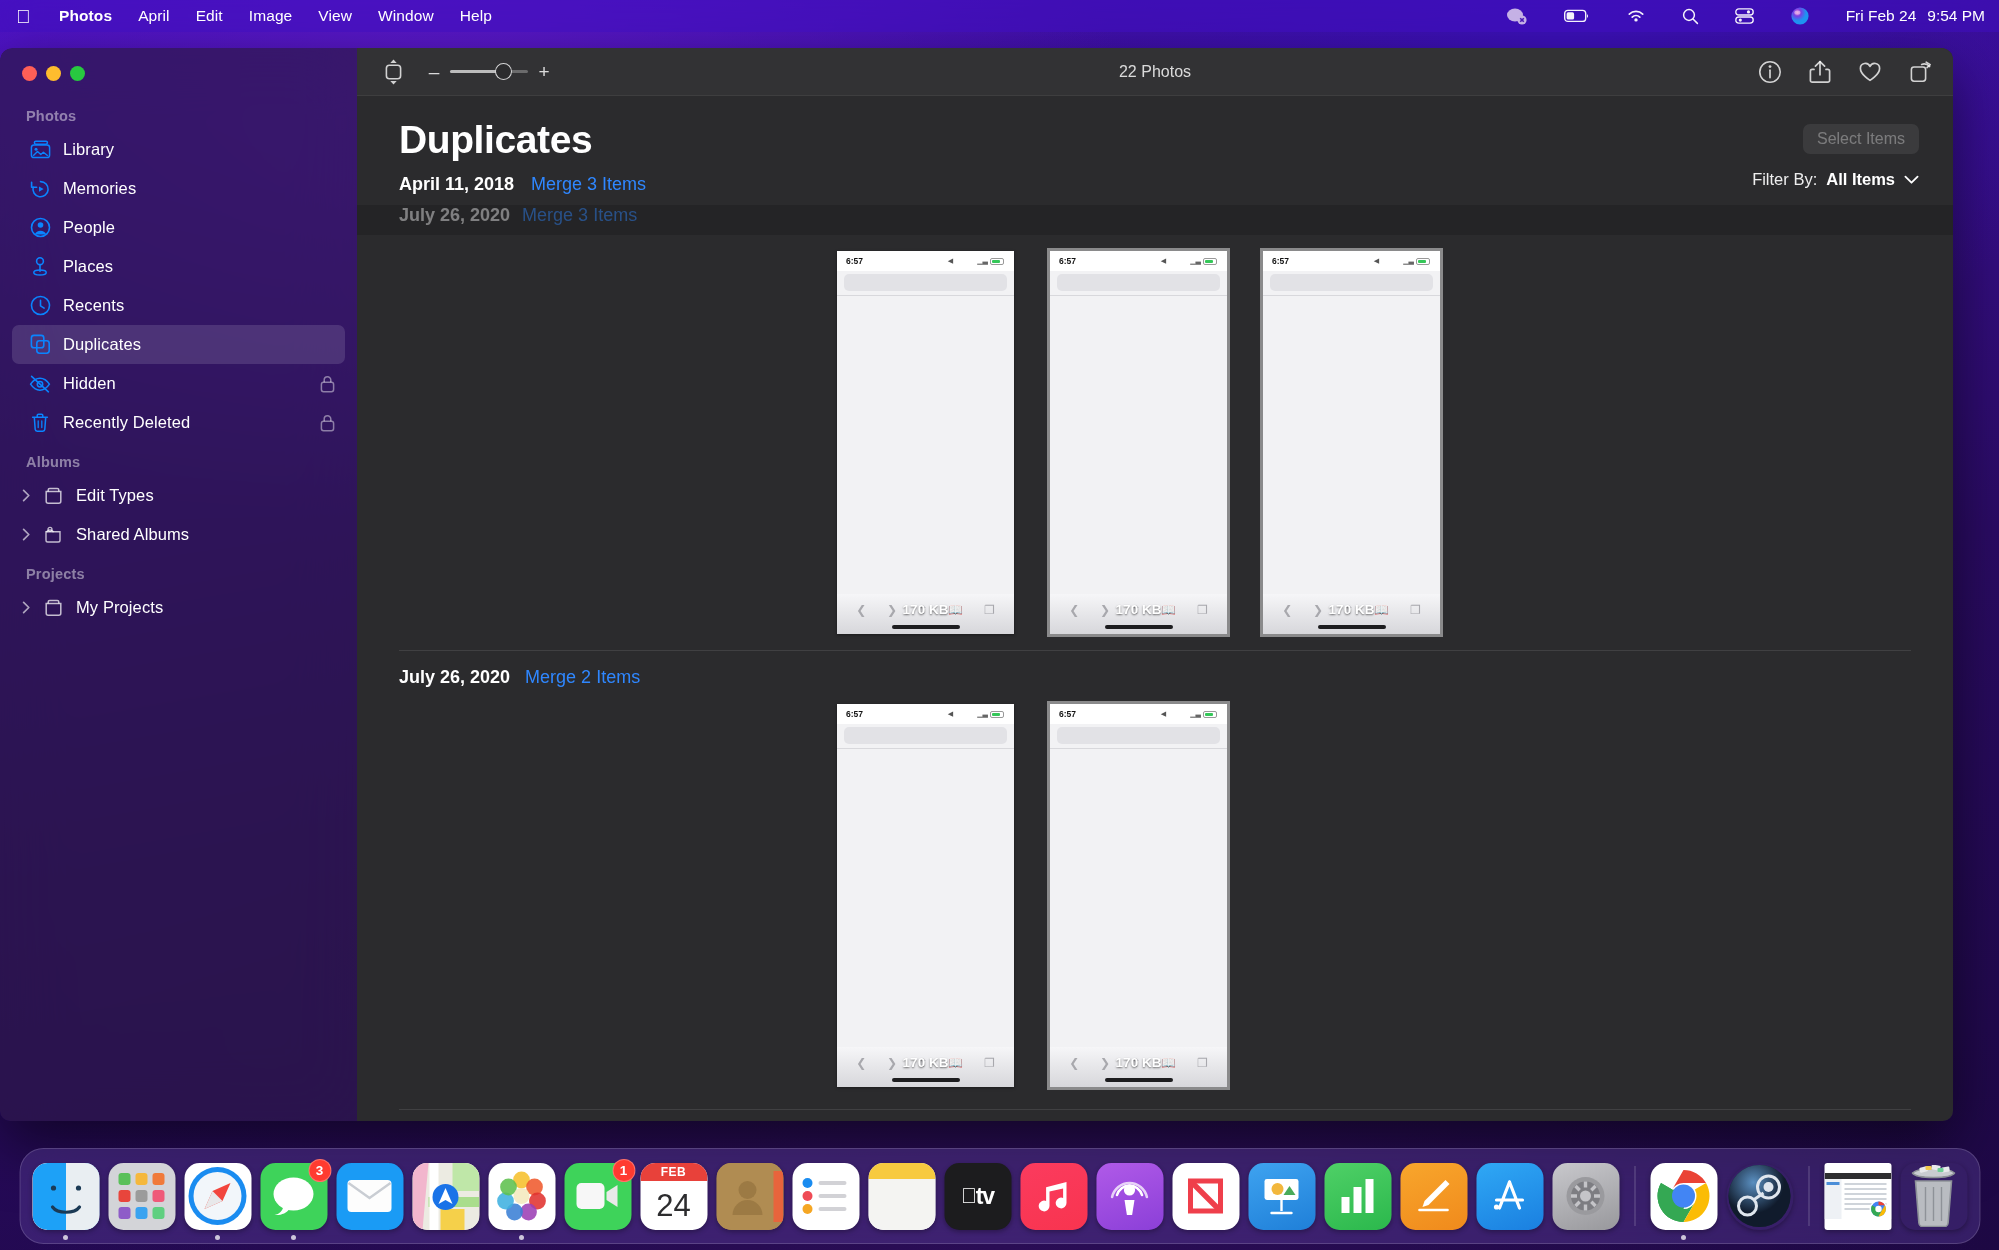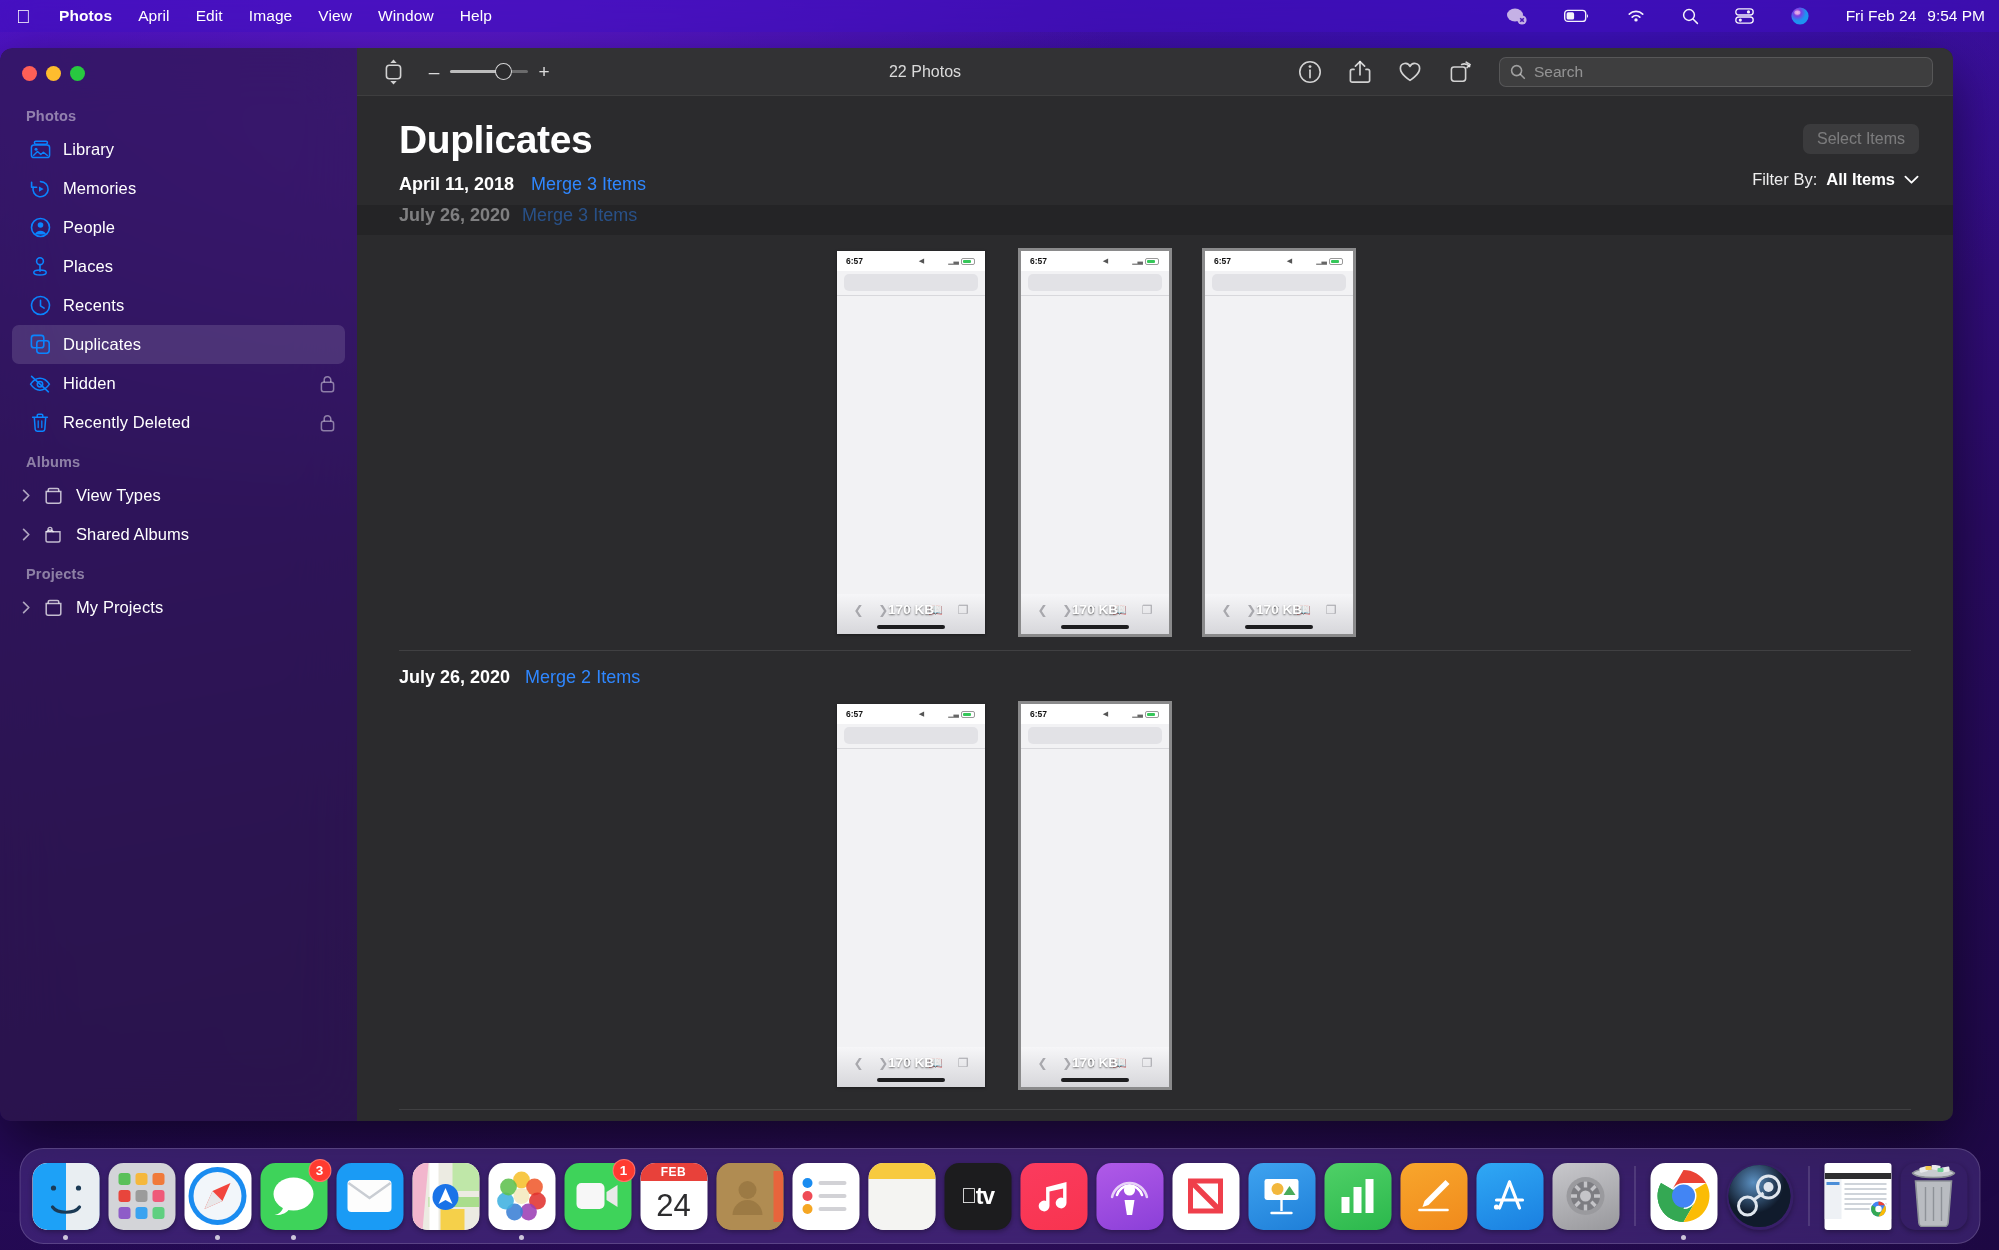--- a/index.html
+++ b/index.html
@@ -162,21 +162,21 @@
   .grid { display: flex; gap: 36px; padding: 16px 0 0 480px; }
   .grid.r2 { padding-left: 480px; }
   .group-sep { height: 1px; background: rgba(255,255,255,0.1); margin: 16px 42px 0 42px; }
   .group-header {
     display: flex; align-items: baseline; gap: 15px;
     padding: 16px 0 0 42px;
   }
 
   
   .thumb {
-    width: 148px; height: 383px;
+    width: 177px; height: 383px;
     background: #f2f2f4;
     position: relative; overflow: hidden;
     box-shadow: 0 1px 3px rgba(0,0,0,0.4);
   }
   .thumb.sel { box-shadow: 0 0 0 3px rgba(255,255,255,0.45); }
   .ios-status {
     height: 20px; display: flex; align-items: center;
     justify-content: space-between; padding: 0 10px 0 9px;
     background: #fff;
   }
@@ -431,21 +431,21 @@
           <svg width="9" height="13" viewBox="0 0 9 13">
               <path d="M1.6 1.4l5.2 5.1-5.2 5.1" stroke="currentColor" stroke-width="1.7" fill="none" stroke-linecap="round" stroke-linejoin="round"></path>
             </svg>
         </span>
         <span class="sb-icon grey">
           <svg width="19" height="18" viewBox="0 0 19 18">
               <path d="M2.2 4.4h14.6v9.8a2 2 0 01-2 2H4.2a2 2 0 01-2-2z" fill="none" stroke="currentColor" stroke-width="1.5"></path>
               <path d="M4.2 4.4V3a1.5 1.5 0 011.5-1.5h7.6A1.5 1.5 0 0114.8 3v1.4" fill="none" stroke="currentColor" stroke-width="1.5"></path>
             </svg>
         </span>
-        <span class="sb-label">View Types</span>
+        <span class="sb-label">Edit Types</span>
       </div>
 
       <div class="sb-item tree">
         <span class="sb-arrow">
           <svg width="9" height="13" viewBox="0 0 9 13">
               <path d="M1.6 1.4l5.2 5.1-5.2 5.1" stroke="currentColor" stroke-width="1.7" fill="none" stroke-linecap="round" stroke-linejoin="round"></path>
             </svg>
         </span>
         <span class="sb-icon grey">
           <svg width="20" height="18" viewBox="0 0 20 18">
@@ -518,29 +518,20 @@
           </span>
           <span class="tb-icon">
             <svg width="24" height="24" viewBox="0 0 24 24">
                 <rect x="2.4" y="7" width="14.2" height="14.2" rx="2.6" fill="none" stroke="currentColor" stroke-width="1.6"></rect>
                 <path d="M12.6 4.4a7.4 7.4 0 018 2.2" stroke="currentColor" stroke-width="1.6" fill="none" stroke-linecap="round"></path>
                 <path d="M17.2 2.2l4 2.4-3.2 3" stroke="currentColor" stroke-width="1.6" fill="none" stroke-linecap="round" stroke-linejoin="round"></path>
               </svg>
           </span>
         </div>
 
-        <div class="searchbox">
-          <span style="display:flex;color:rgba(255,255,255,0.5)">
-            <svg width="16" height="16" viewBox="0 0 16 16">
-                <circle cx="6.6" cy="6.6" r="5" fill="none" stroke="currentColor" stroke-width="1.6"></circle>
-                <path d="M10.3 10.3l4 4" stroke="currentColor" stroke-width="1.6" stroke-linecap="round"></path>
-              </svg>
-          </span>
-          <span class="search-ph">Search</span>
-        </div>
       </div>
 
       <div class="content">
 
         <div class="page-title">Duplicates</div>
 
         <div class="select-items">Select Items</div>
 
         <div class="filter-by">
           <span class="lbl-normal">Filter By:</span>

